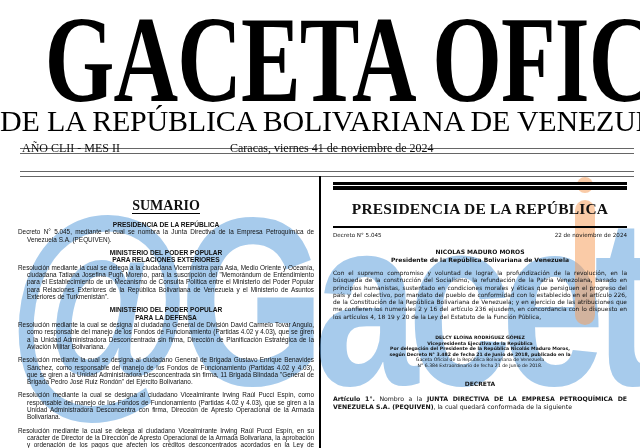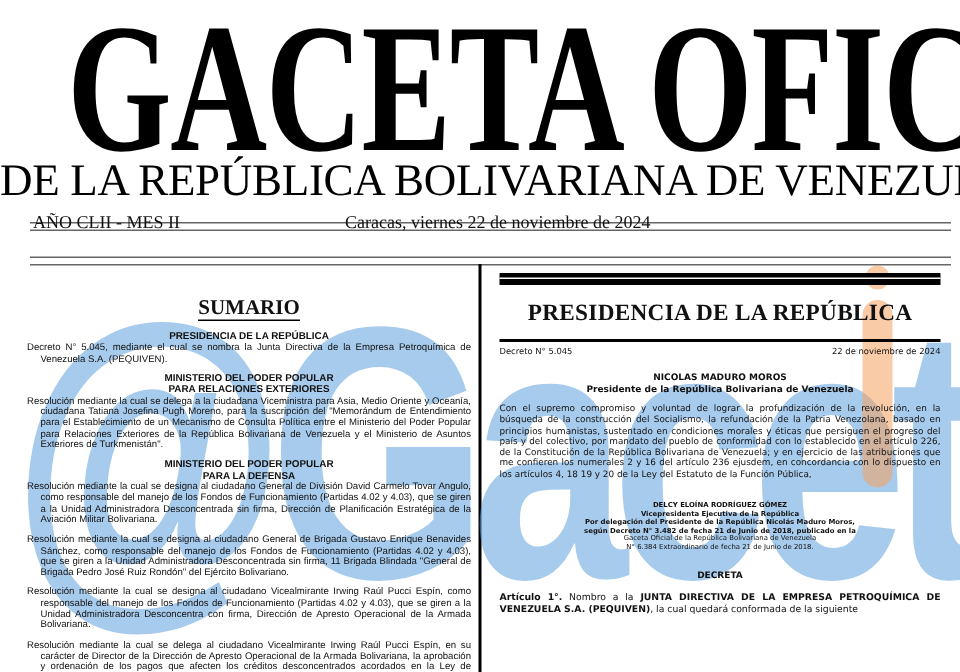--- a/index.html
+++ b/index.html
@@ -77,21 +77,21 @@
 </style>
 </head>
 <body>
 
 <div class="masthead-title">GACETA OFICIAL</div>
 <div class="masthead-sub">DE LA REPÚBLICA BOLIVARIANA DE VENEZUELA</div>
 
 <div class="rule-double rule-top"></div>
 <div class="issue-line">
   <span class="year">AÑO CLII - MES II</span>
-  <span class="place">Caracas, viernes 22 de noviembre de 2024</span>
+  <span class="place">Caracas, viernes 41 de noviembre de 2024</span>
 </div>
 <div class="rule-double rule-bottom"></div>
 
 <div class="col-divider"></div>
 
 <div class="watermark">@GacetaOficial</div>
 <div class="wm-dot-top"></div>
 <div class="wm-dot"></div>
 
 <div class="left-col">

